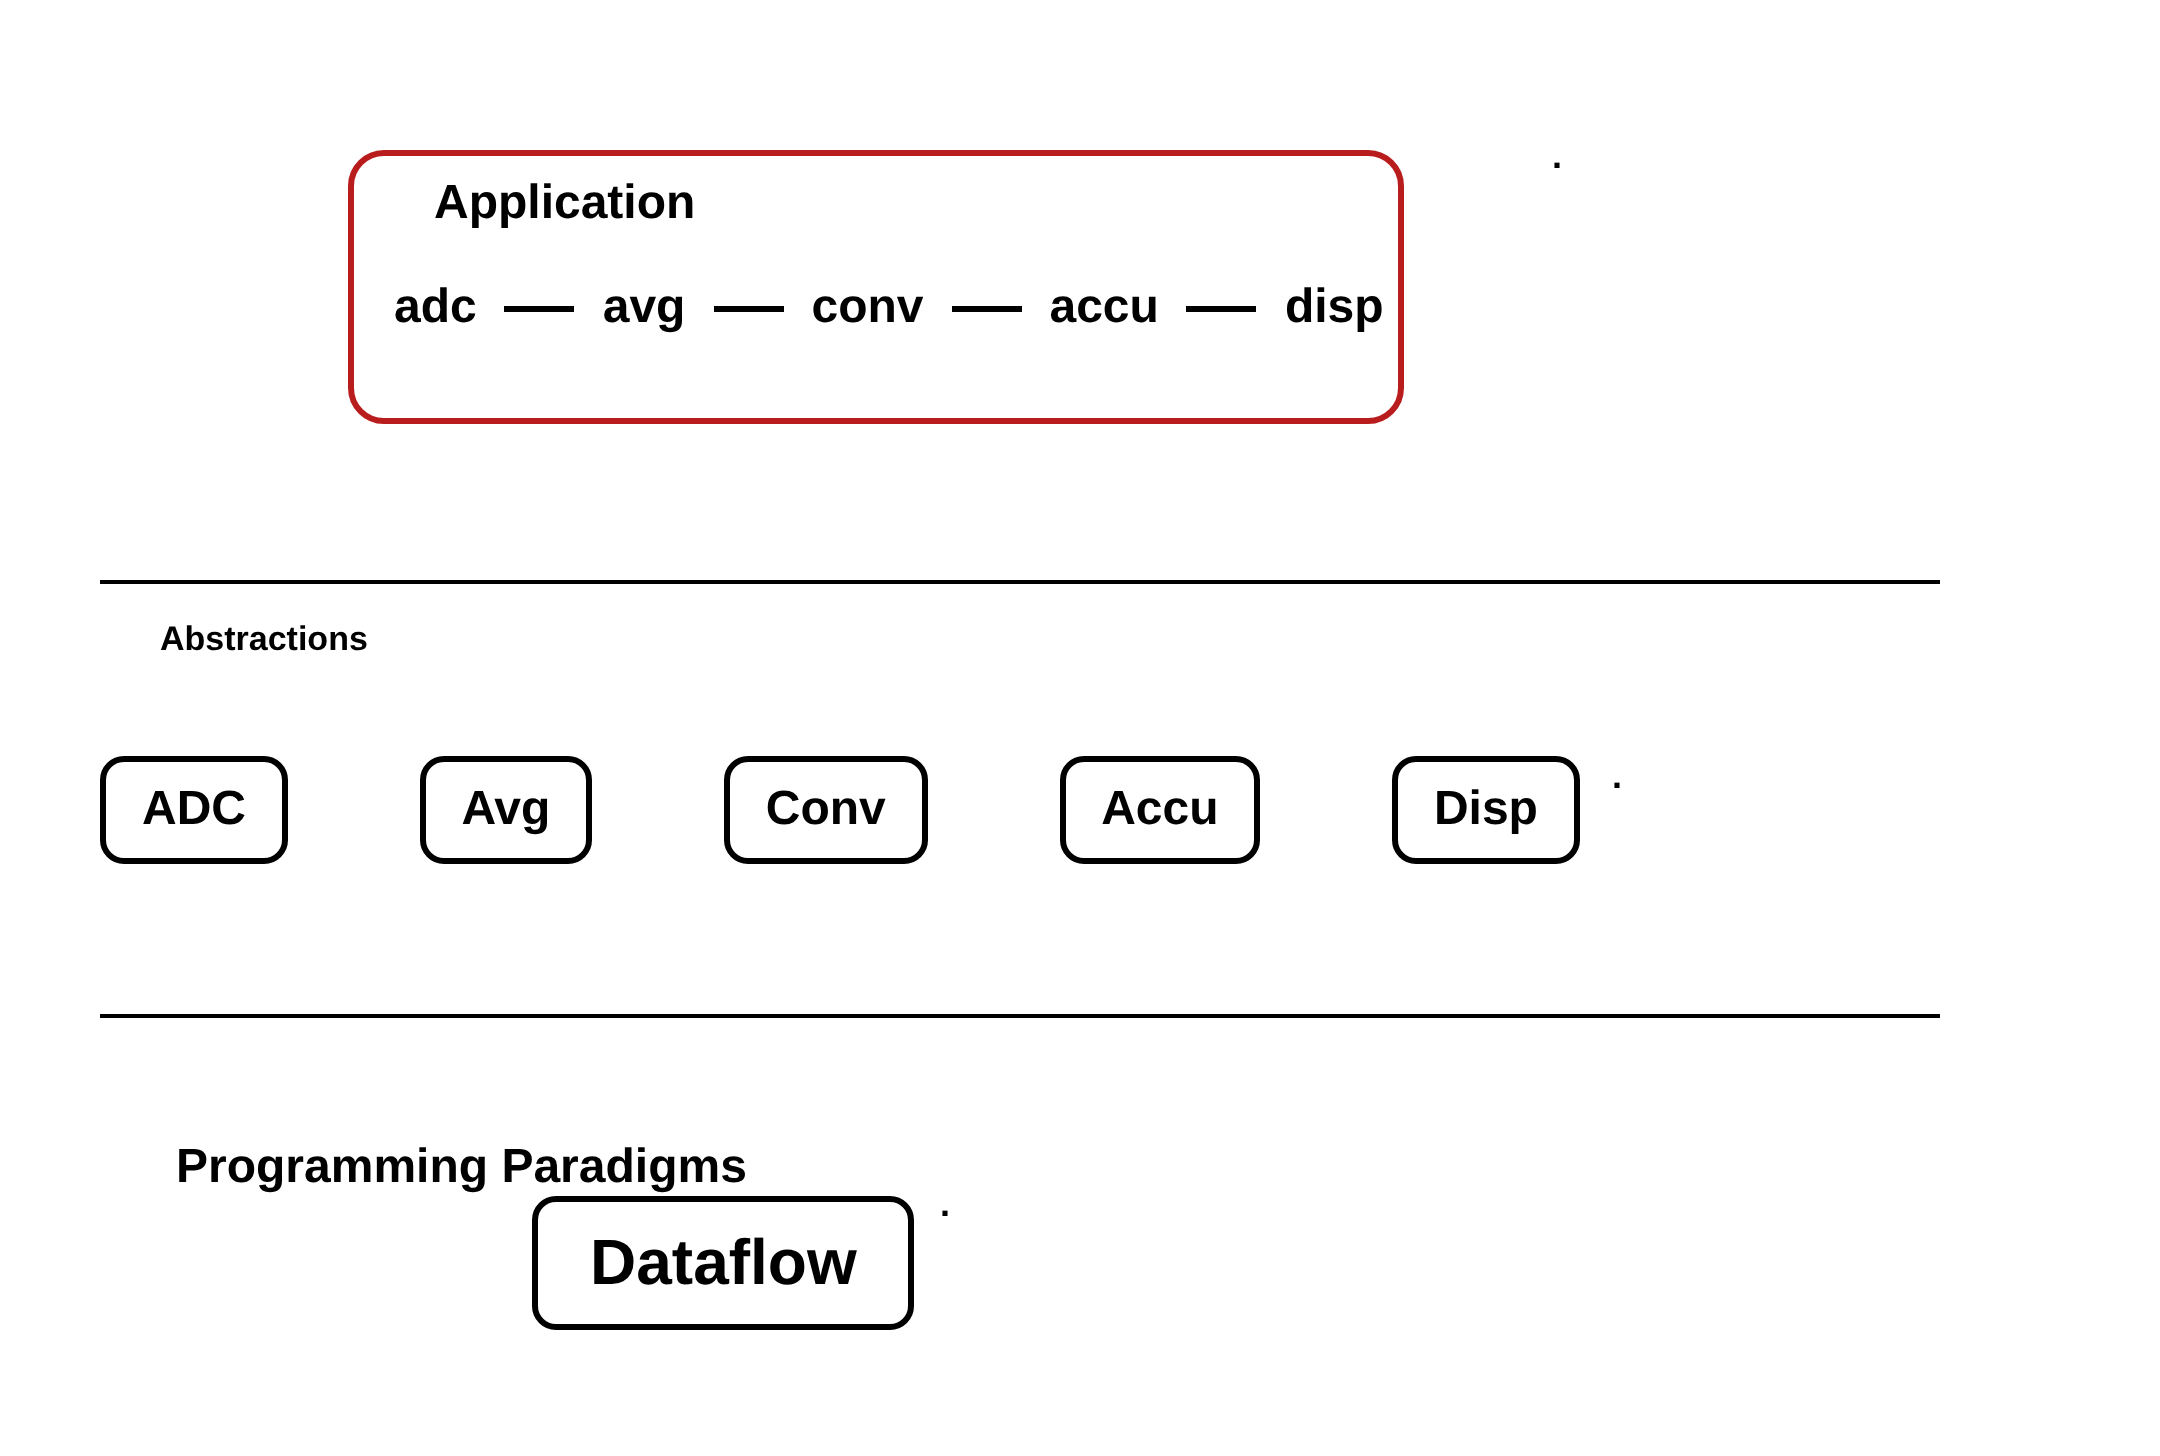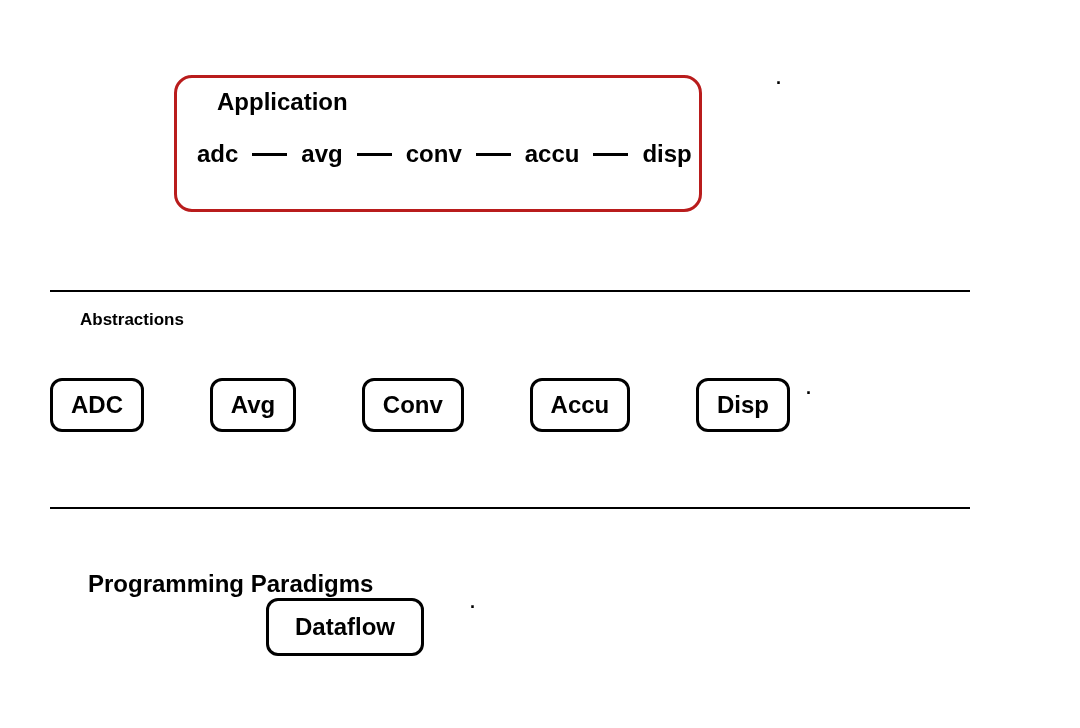--- a/index.html
+++ b/index.html
@@ -94,21 +94,21 @@
     font-size: 24px;
     margin-top: 40px;
   }
   .paradigm-box {
     position: absolute;
     left: 266px;
     top: 598px;
     border: 3px solid #000;
     border-radius: 12px;
     padding: 12px 26px;
-    font-size: 24px;
+    font-size: 32px;
   }
 
   .dot {
     position: absolute;
     font-size: 18px;
     font-weight: bold;
   }
   .dot1 { left: 776px; top: 68px; }
   .dot2 { left: 806px; top: 378px; }
   .dot3 { left: 470px; top: 592px; }

